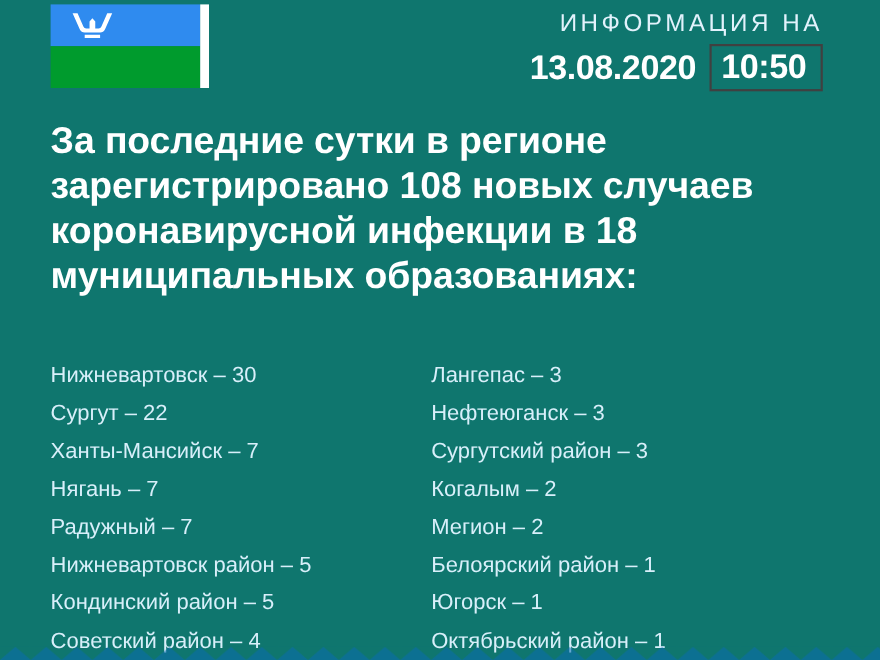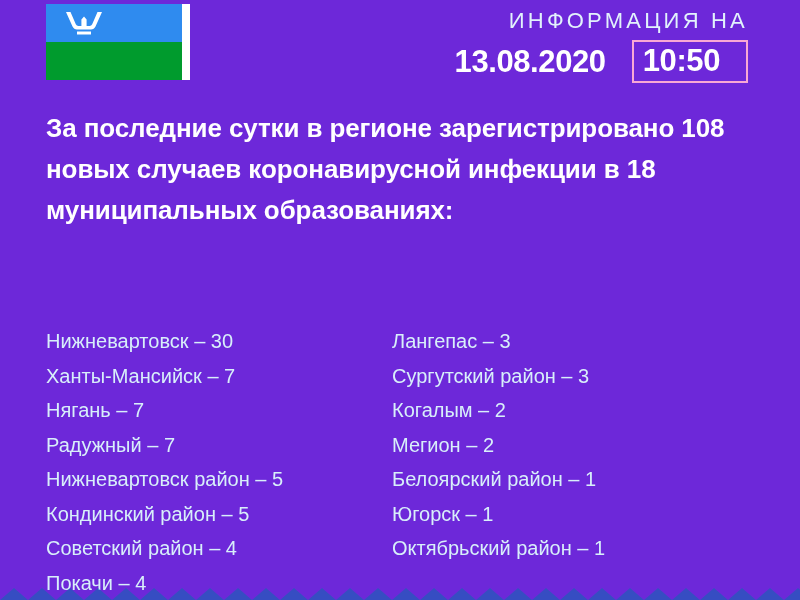--- a/index.html
+++ b/index.html
@@ -12,21 +12,21 @@
     overflow: hidden;
     background: #0b79c4;
     font-family: "Liberation Sans", sans-serif;
     -webkit-font-smoothing: antialiased;
   }
 
   #poster {
     position: relative;
     width: 800px;
     height: 600px;
-    background: #6d28d9;
+    background: #0f766e;
     overflow: hidden;
   }
 
   
   #zigzag-pattern {
     position: absolute;
     left: 0;
     bottom: 0;
     width: 800px;
     height: 12px;
@@ -93,53 +93,53 @@
     font-size: 22px;
     font-weight: 300;
     letter-spacing: 3.2px;
     line-height: 30px;
     white-space: nowrap;
   }
   #datetime-row {
     display: flex;
     align-items: center;
     justify-content: flex-start;
-    gap: 26px;
+    gap: 12px;
     margin-top: 4px;
   }
   #date-value {
     color: #ffffff;
     font-size: 31px;
     font-weight: bold;
     letter-spacing: -0.4px;
     line-height: 34px;
     white-space: nowrap;
   }
   #time-box {
-    border: 2px solid #f9a8d4;
-    padding: 2px 26px 3px 9px;
+    border: 2px solid #404040;
+    padding: 2px 13px 3px 9px;
     line-height: 1;
   }
   #time-value {
     color: #ffffff;
     font-size: 31px;
     font-weight: bold;
     letter-spacing: -0.4px;
     line-height: 34px;
     white-space: nowrap;
   }
 
   
   #headline {
     position: absolute;
     left: 46px;
     top: 108px;
     width: 700px;
     color: #ffffff;
-    font-size: 26px;
+    font-size: 34px;
     font-weight: bold;
     line-height: 41px;
     letter-spacing: -0.1px;
   }
 
   
   #stats-columns {
     position: absolute;
     left: 46px;
     top: 288px;
@@ -190,30 +190,32 @@
         </div>
       </div>
     </div>
   </div>
 
   <div id="headline">За последние сутки в регионе зарегистрировано 108 новых случаев коронавирусной инфекции в 18 муниципальных образованиях:</div>
 
   <div id="stats-columns">
     <div class="stats-column" id="left-column">
         <div class="stat-item"><span class="stat-name">Нижневартовск</span><span class="stat-sep"> – </span><span class="stat-value">30</span></div>
+        <div class="stat-item"><span class="stat-name">Сургут</span><span class="stat-sep"> – </span><span class="stat-value">22</span></div>
         <div class="stat-item"><span class="stat-name">Ханты-Мансийск</span><span class="stat-sep"> – </span><span class="stat-value">7</span></div>
         <div class="stat-item"><span class="stat-name">Нягань</span><span class="stat-sep"> – </span><span class="stat-value">7</span></div>
         <div class="stat-item"><span class="stat-name">Радужный</span><span class="stat-sep"> – </span><span class="stat-value">7</span></div>
         <div class="stat-item"><span class="stat-name">Нижневартовск район</span><span class="stat-sep"> – </span><span class="stat-value">5</span></div>
         <div class="stat-item"><span class="stat-name">Кондинский район</span><span class="stat-sep"> – </span><span class="stat-value">5</span></div>
         <div class="stat-item"><span class="stat-name">Советский район</span><span class="stat-sep"> – </span><span class="stat-value">4</span></div>
         <div class="stat-item"><span class="stat-name">Покачи</span><span class="stat-sep"> – </span><span class="stat-value">4</span></div>
       </div>
     <div class="stats-column" id="right-column">
         <div class="stat-item"><span class="stat-name">Лангепас</span><span class="stat-sep"> – </span><span class="stat-value">3</span></div>
+        <div class="stat-item"><span class="stat-name">Нефтеюганск</span><span class="stat-sep"> – </span><span class="stat-value">3</span></div>
         <div class="stat-item"><span class="stat-name">Сургутский район</span><span class="stat-sep"> – </span><span class="stat-value">3</span></div>
         <div class="stat-item"><span class="stat-name">Когалым</span><span class="stat-sep"> – </span><span class="stat-value">2</span></div>
         <div class="stat-item"><span class="stat-name">Мегион</span><span class="stat-sep"> – </span><span class="stat-value">2</span></div>
         <div class="stat-item"><span class="stat-name">Белоярский район</span><span class="stat-sep"> – </span><span class="stat-value">1</span></div>
         <div class="stat-item"><span class="stat-name">Югорск</span><span class="stat-sep"> – </span><span class="stat-value">1</span></div>
         <div class="stat-item"><span class="stat-name">Октябрьский район</span><span class="stat-sep"> – </span><span class="stat-value">1</span></div>
       </div>
   </div>
 
   <svg id="zigzag-pattern" viewBox="0 0 800 12" preserveAspectRatio="none" xmlns="http://www.w3.org/2000/svg">

